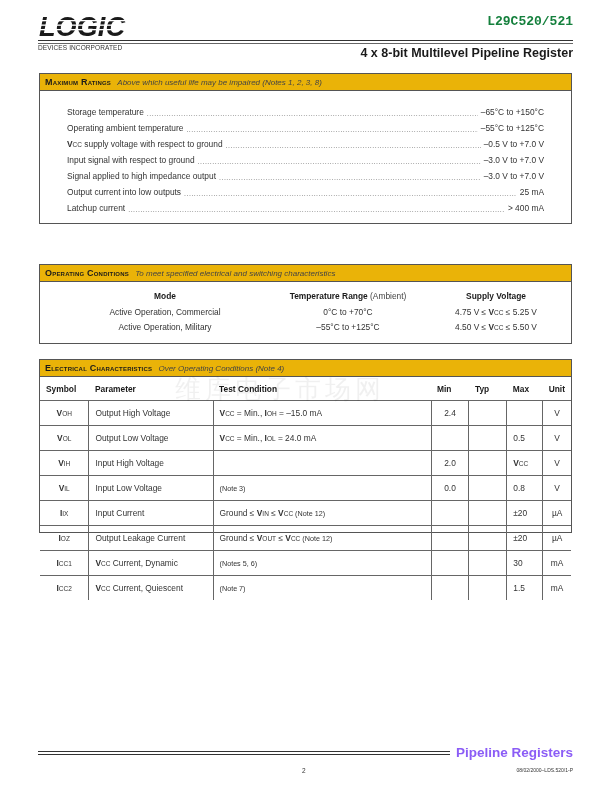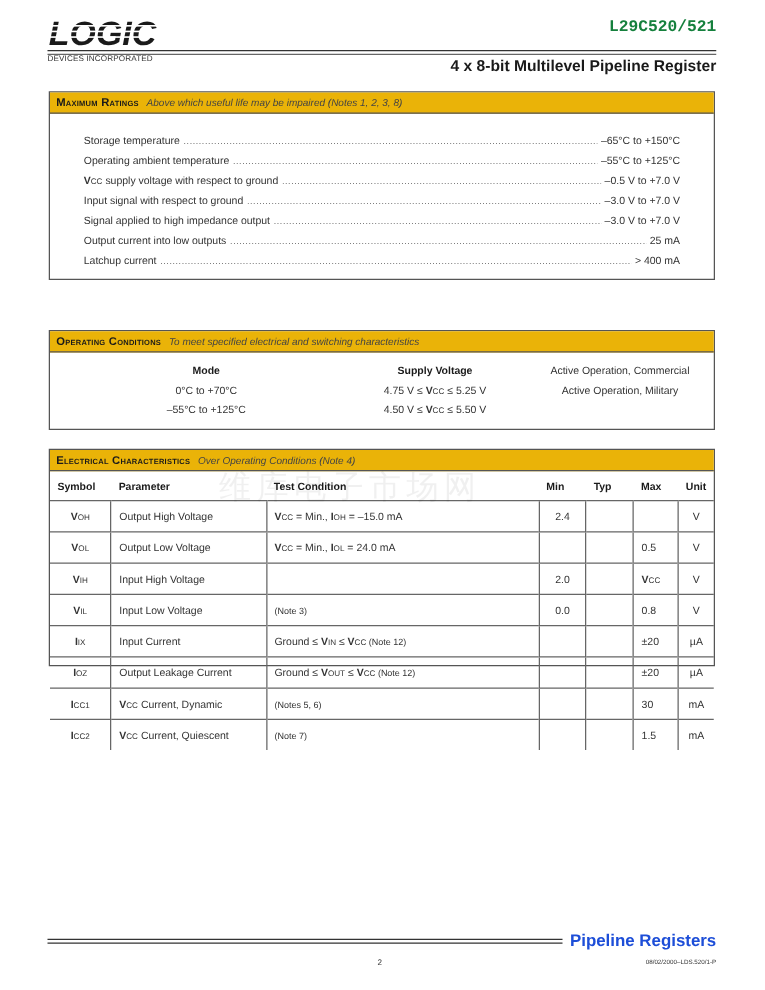--- a/index.html
+++ b/index.html
@@ -53,21 +53,21 @@
   td.num { text-align: center; }
   td.rt { text-align: left; }
   th.ctr { text-align: center; }
   .small { font-size: 7.2px; }
 
   .watermark { left: 175px; top: 372px; font-size: 26px; color: rgba(0,0,0,0.06); font-family: "DejaVu Serif", serif; letter-spacing: 4px; }
 
   
   .ft-line1 { left: 38px; top: 751px; width: 412px; border-top: 1px solid #333; }
   .ft-line2 { left: 38px; top: 754px; width: 412px; border-top: 1px solid #333; }
-  .ft-title { right: 39px; top: 745px; font-size: 13.5px; font-weight: bold; color: #1d4ed8; }
+  .ft-title { right: 39px; top: 745px; font-size: 13.5px; font-weight: bold; color: #8b5cf6; }
   .ft-page { left: 302px; top: 767px; font-size: 6.5px; color: #333; }
   .ft-doc { right: 39px; top: 767px; font-size: 5px; color: #333; }
 </style>
 </head>
 <body>
 
 <svg class="abs logo" viewBox="0 0 90 26">
   <defs>
     <clipPath id="lc">
         <rect x="0" y="0" width="90" height="26"></rect>
@@ -130,20 +130,21 @@
   </div>
 </div>
 
 <div class="box" style="top:264px; height:80px;">
   <div class="box-head">
     <span class="sc-title">Operating Conditions</span>
     <span class="sc-sub">To meet specified electrical and switching characteristics</span>
   </div>
   <div class="oc-grid">
     <div class="oc-h">Mode</div>
+    <div class="oc-h"><span>Temperature Range</span> <span class="light">(Ambient)</span></div>
     <div class="oc-h">Supply Voltage</div>
 
     <div>Active Operation, Commercial</div>
     <div>0°C to +70°C</div>
     <div><span>4.75 V ≤ </span><b>V</b><span class="sub">CC</span><span> ≤ 5.25 V</span></div>
 
     <div>Active Operation, Military</div>
     <div>–55°C to +125°C</div>
     <div><span>4.50 V ≤ </span><b>V</b><span class="sub">CC</span><span> ≤ 5.50 V</span></div>
   </div>

